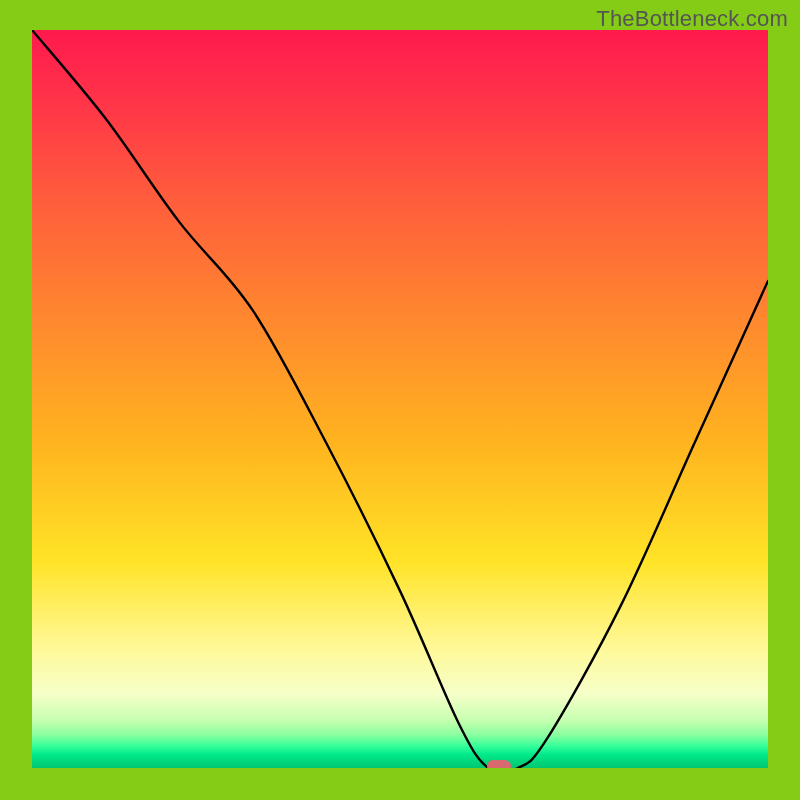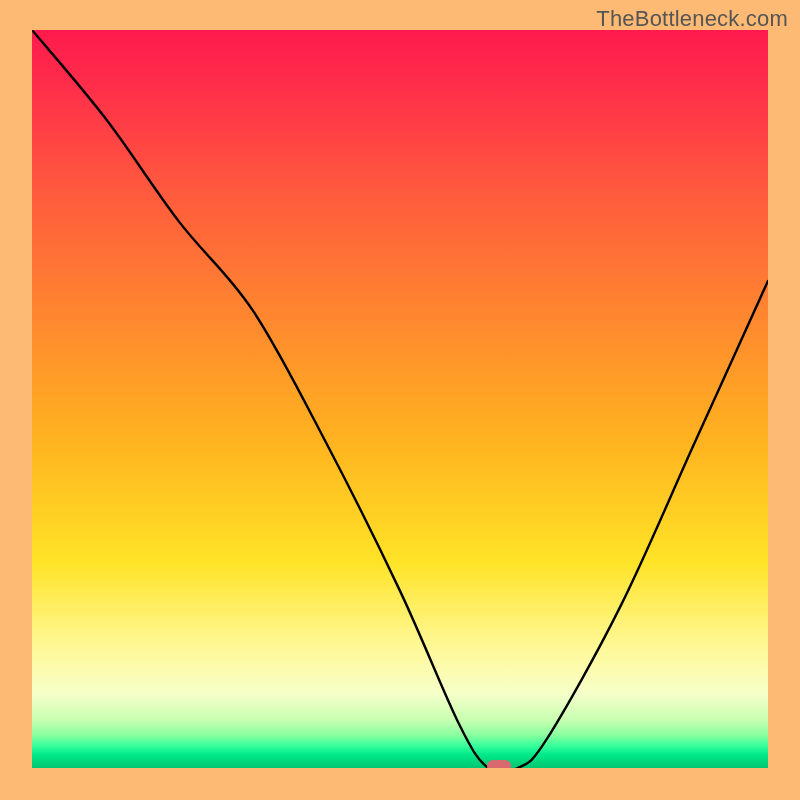--- a/index.html
+++ b/index.html
@@ -8,21 +8,21 @@
     width: 800px;
     height: 800px;
     background: #000;
     overflow: hidden;
     font-family: Arial, Helvetica, sans-serif;
   }
   .frame {
     position: relative;
     width: 800px;
     height: 800px;
-    background: #fdba74;
+    background: #84cc16;
   }
   .watermark {
     position: absolute;
     top: 6px;
     right: 12px;
     color: #555;
     font-size: 22px;
     font-weight: 500;
     z-index: 10;
     letter-spacing: 0.2px;

